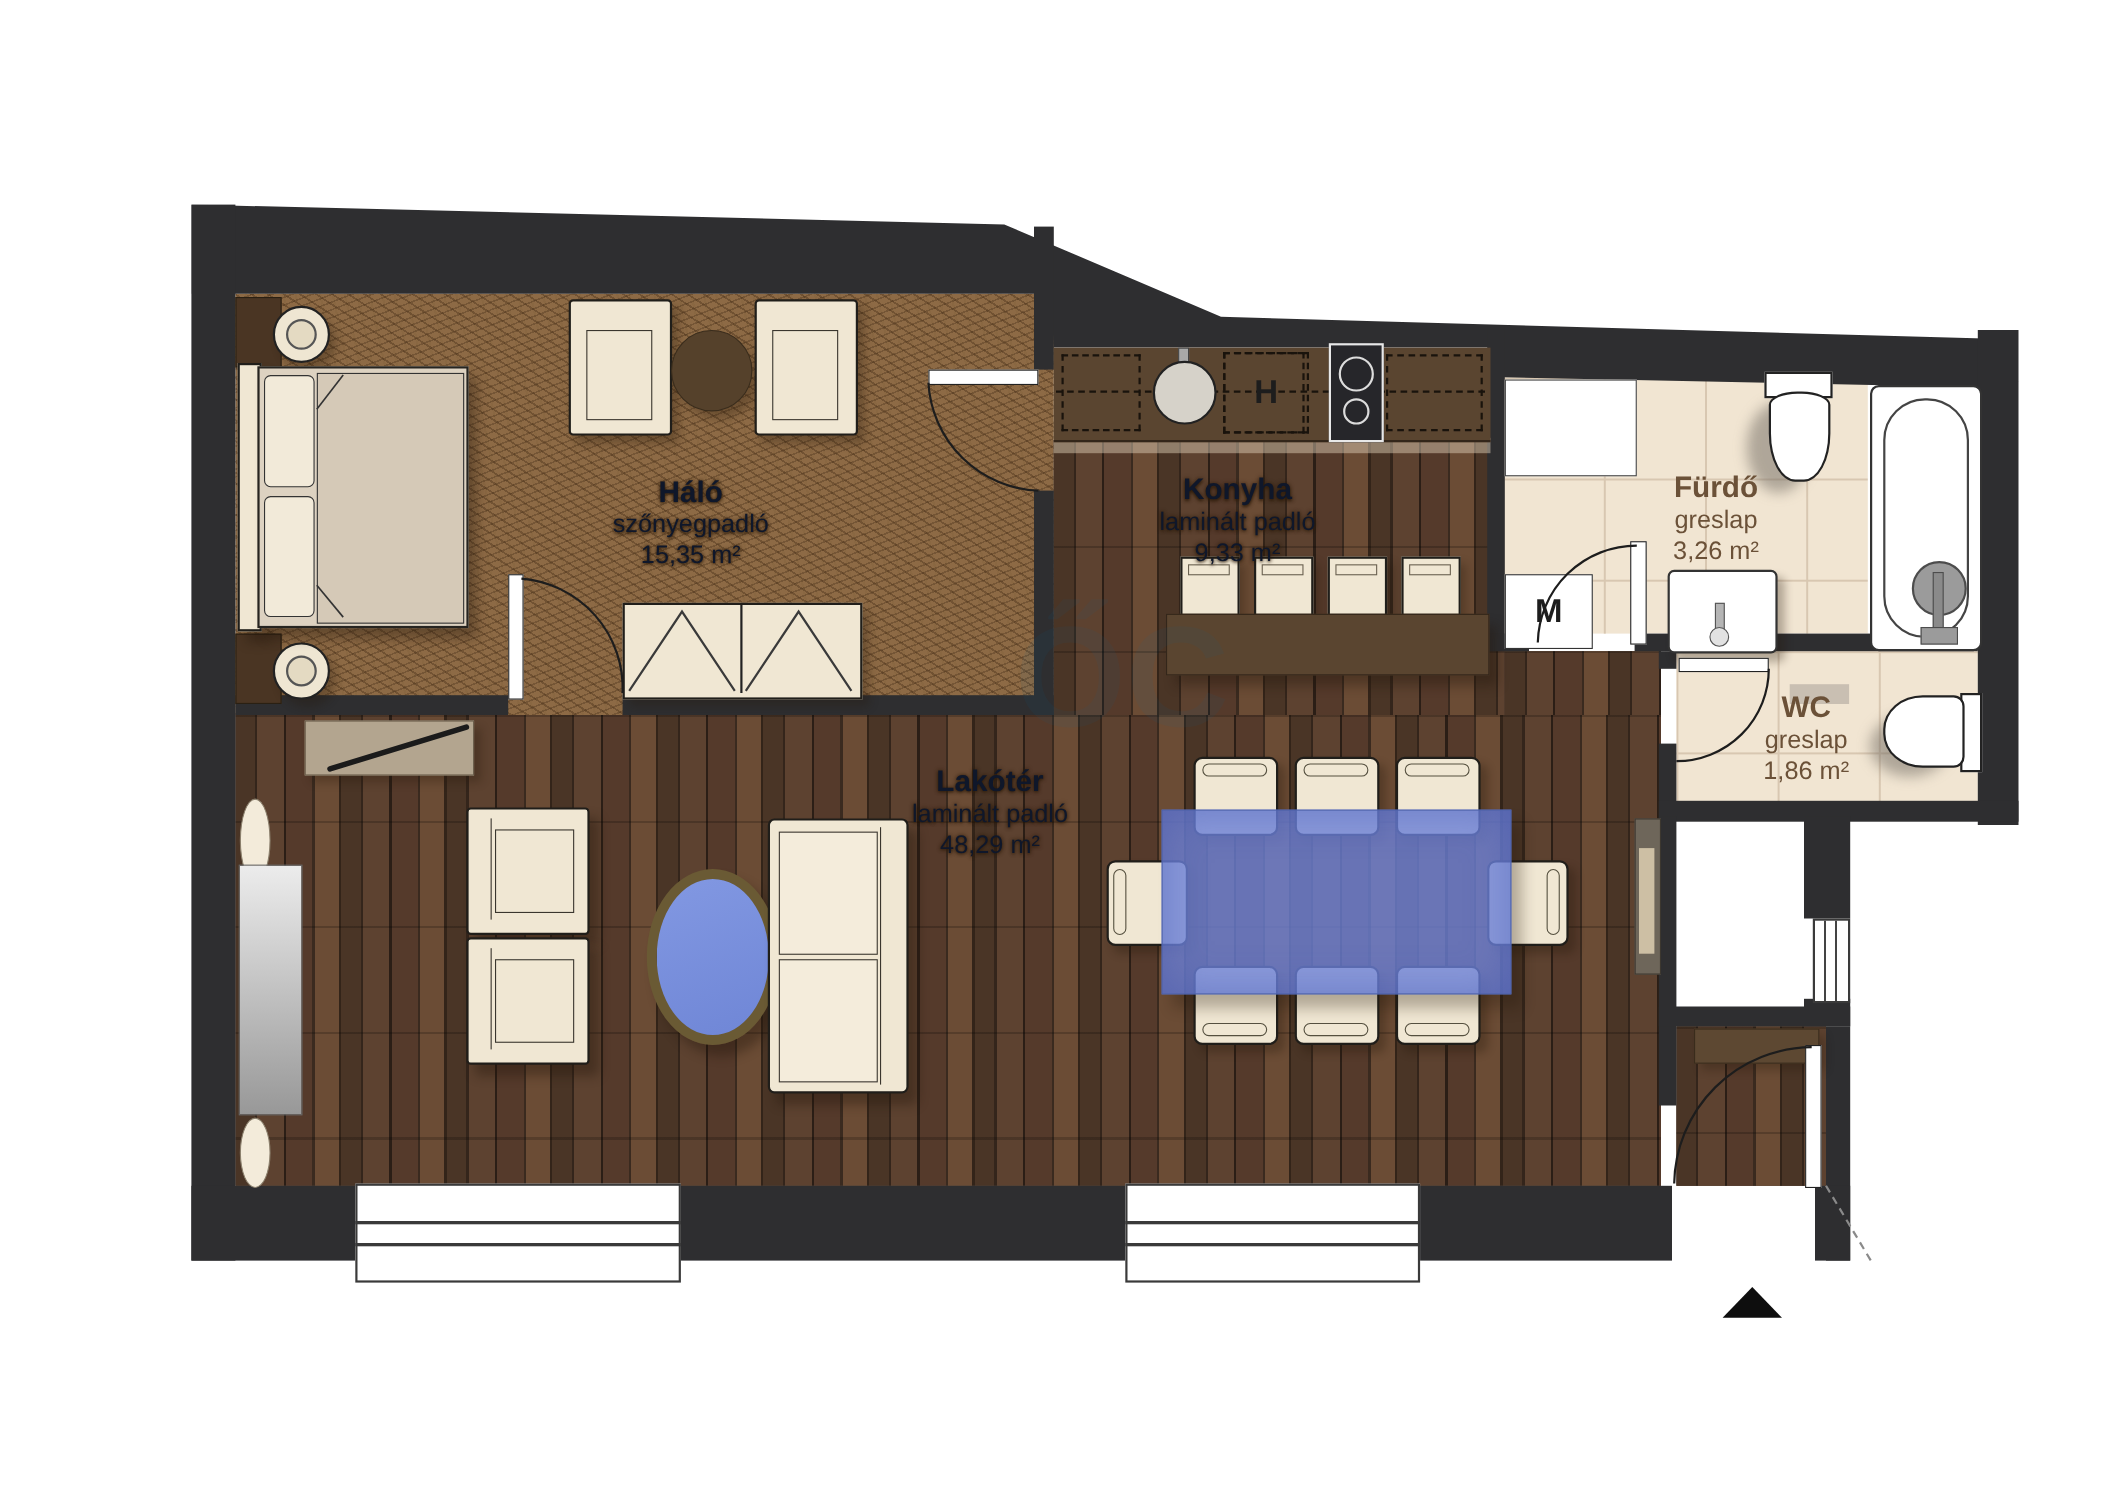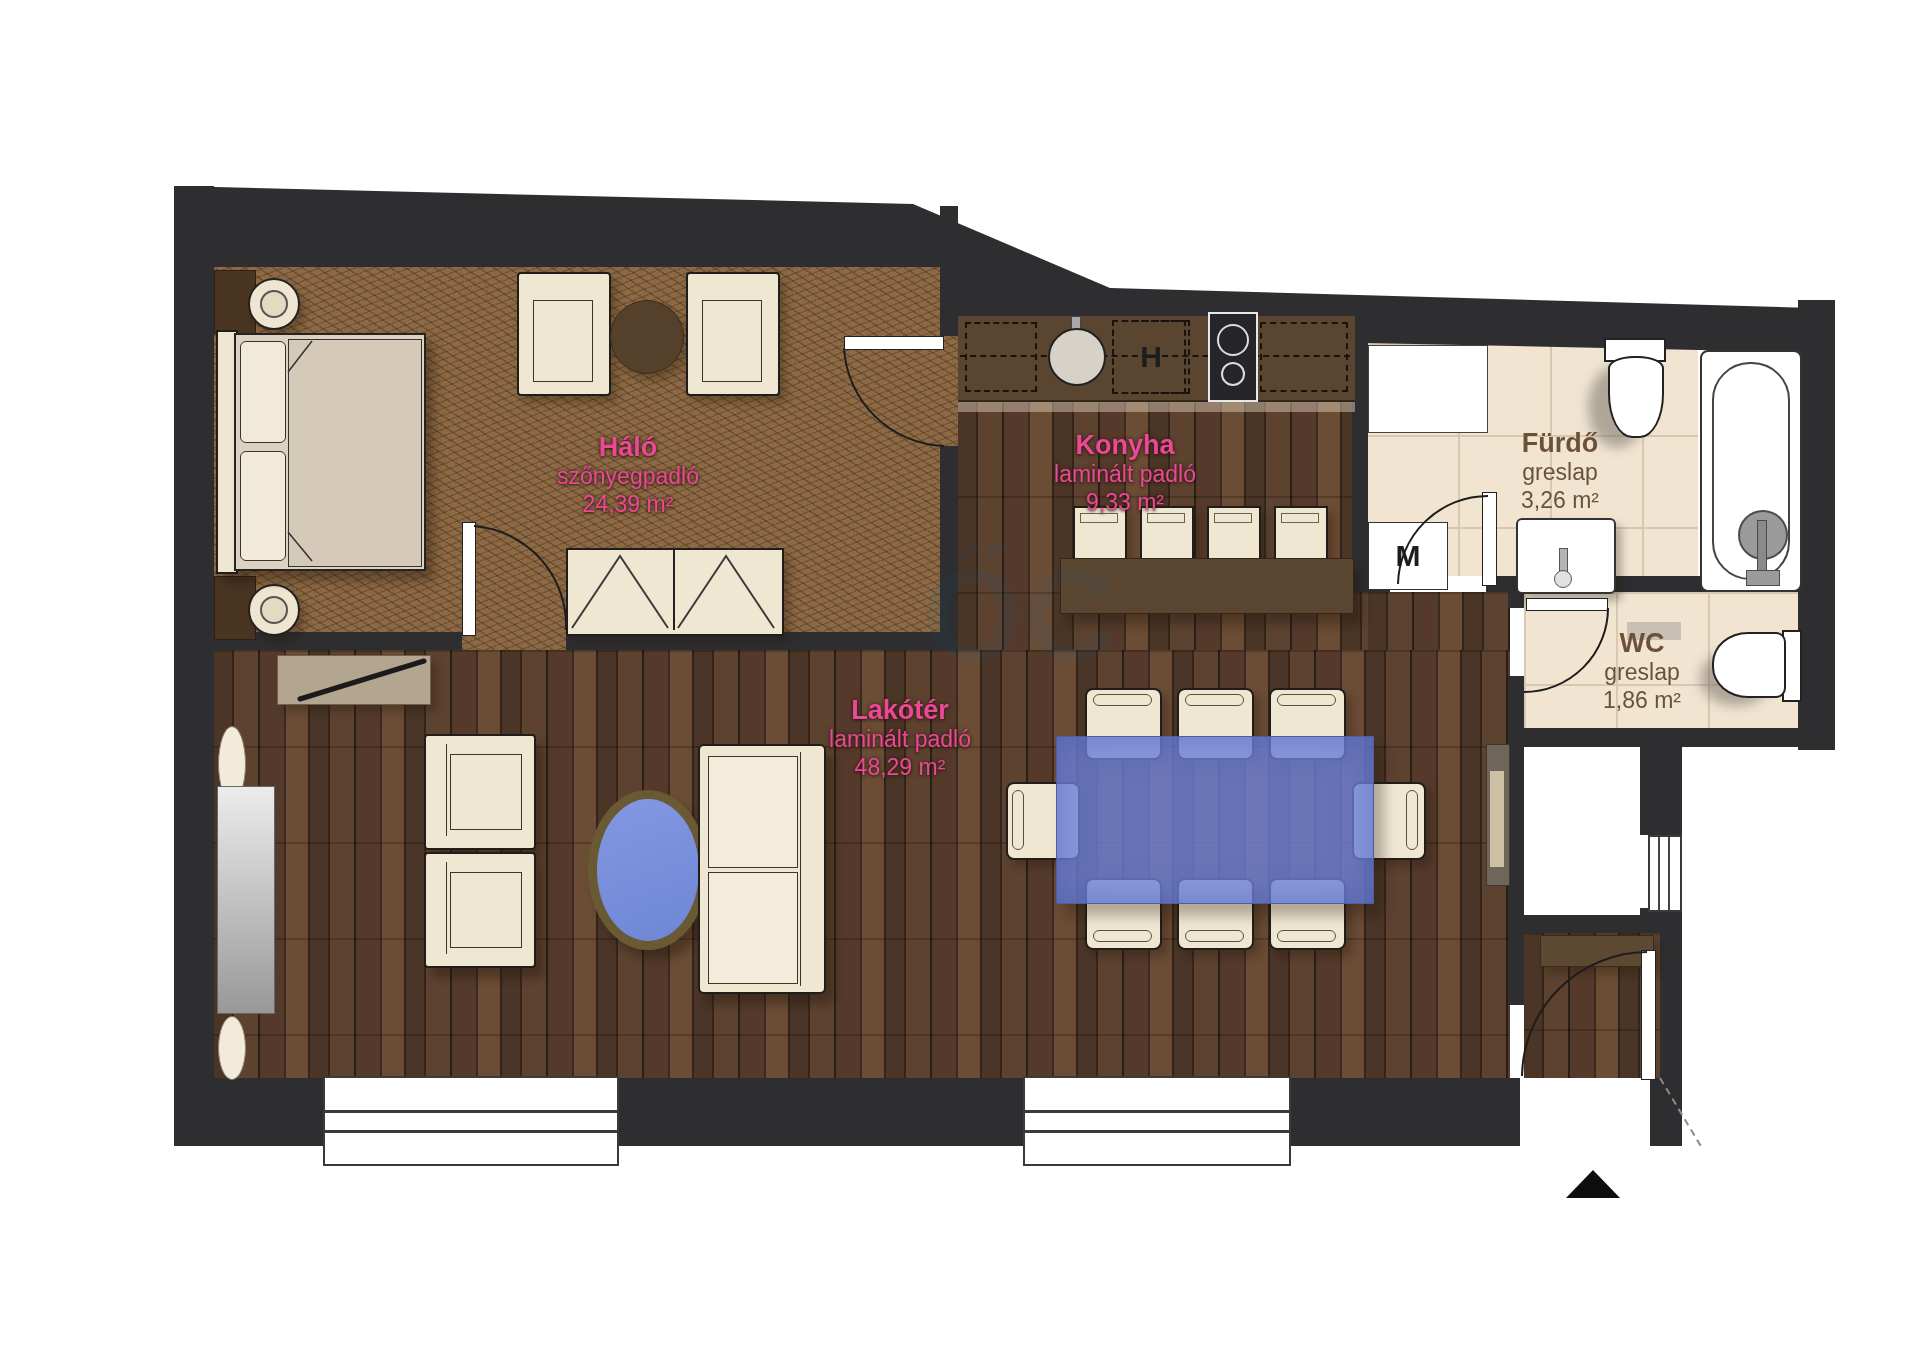--- a/index.html
+++ b/index.html
@@ -20,21 +20,21 @@
     linear-gradient(#d8c7b1 2px, rgba(0,0,0,0) 2px),
     linear-gradient(90deg,#d8c7b1 2px, rgba(0,0,0,0) 2px);
     background-size:92px 92px;}
   .cream{background:#f0e7d3;border:2px solid #201e1a;}
   .shd{box-shadow:8px 10px 10px rgba(35,22,10,.38);}
   .shd2{box-shadow:6px 7px 8px rgba(35,22,10,.30);}
   .dashed{position:absolute;border:2px dashed #19130c;}
   .room-label{position:absolute;text-align:center;pointer-events:none;}
   .rl-name{font-size:27px;font-weight:bold;line-height:30px;}
   .rl-floor,.rl-area{font-size:23px;line-height:28px;}
-  .light{color:#ec4899;text-shadow:0 1px 3px rgba(45,28,10,.9),0 0 4px rgba(45,28,10,.7);}
+  .light{color:#0f172a;text-shadow:0 1px 3px rgba(45,28,10,.9),0 0 4px rgba(45,28,10,.7);}
   .dark-lbl{color:#6b5138;}
   .appliance-label{position:absolute;display:flex;align-items:center;justify-content:center;
     font-size:30px;font-weight:bold;color:#1d1d1d;}
   .watermark{position:absolute;left:860px;top:540px;width:320px;text-align:center;
     opacity:.07;color:#0369a1;pointer-events:none;}
   .wm-logo{font-size:130px;font-weight:bold;line-height:150px;}
   .wm-line{font-size:42px;font-weight:bold;letter-spacing:6px;line-height:56px;}
   .window{position:absolute;background:#ffffff;border:2px solid #3a3a3a;}
   .win-bars{position:absolute;left:-2px;right:-2px;height:0;border-top:3px solid #3a3a3a;}
   .door-leaf{position:absolute;background:#ffffff;border:1.5px solid #222;}
@@ -238,21 +238,21 @@
     <line x1="1660" y1="1078" x2="1702" y2="1148" stroke="#8a8a8a" stroke-width="2" stroke-dasharray="7 5"></line>
   </svg>
 
   <div class="watermark">
     <div class="wm-logo">ŐC</div>
   </div>
 
   <div class="room-label light" style="left:478px;top:432px;width:300px;">
     <div class="rl-name">Háló</div>
     <div class="rl-floor">szőnyegpadló</div>
-    <div class="rl-area">24,39 m²</div>
+    <div class="rl-area">15,35 m²</div>
   </div>
   <div class="room-label light" style="left:975px;top:430px;width:300px;">
     <div class="rl-name">Konyha</div>
     <div class="rl-floor">laminált padló</div>
     <div class="rl-area">9,33 m²</div>
   </div>
   <div class="room-label dark-lbl" style="left:1410px;top:428px;width:300px;">
     <div class="rl-name">Fürdő</div>
     <div class="rl-floor">greslap</div>
     <div class="rl-area">3,26 m²</div>

